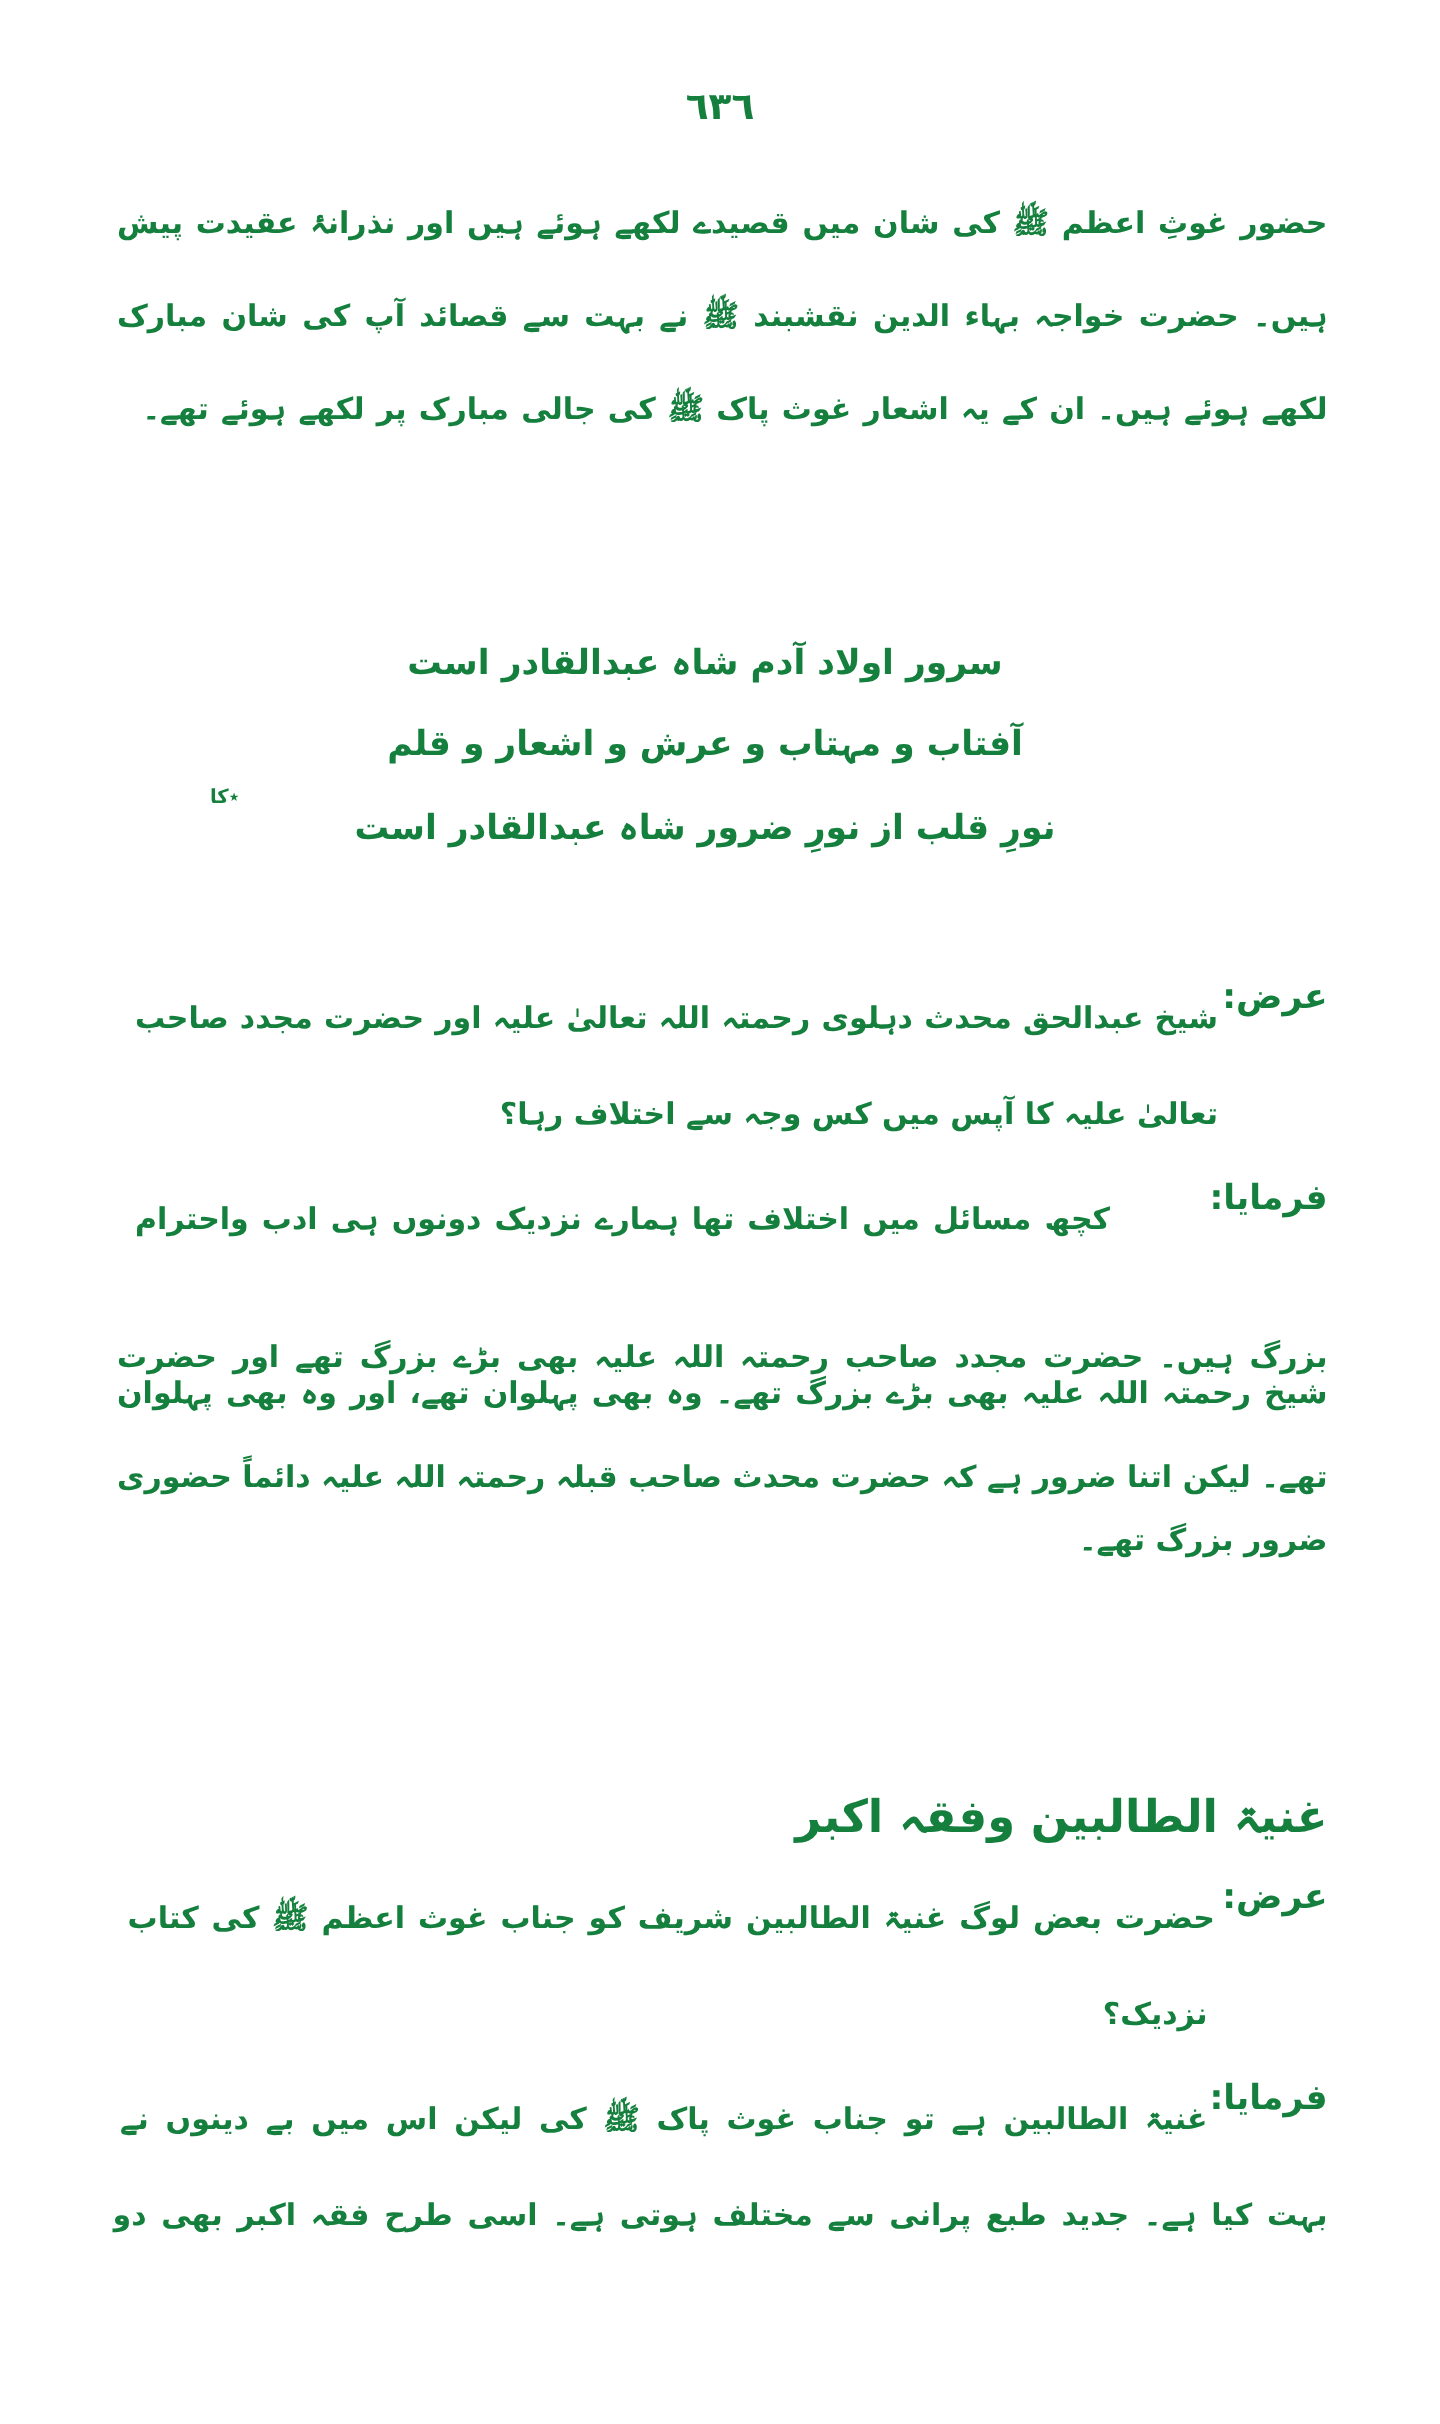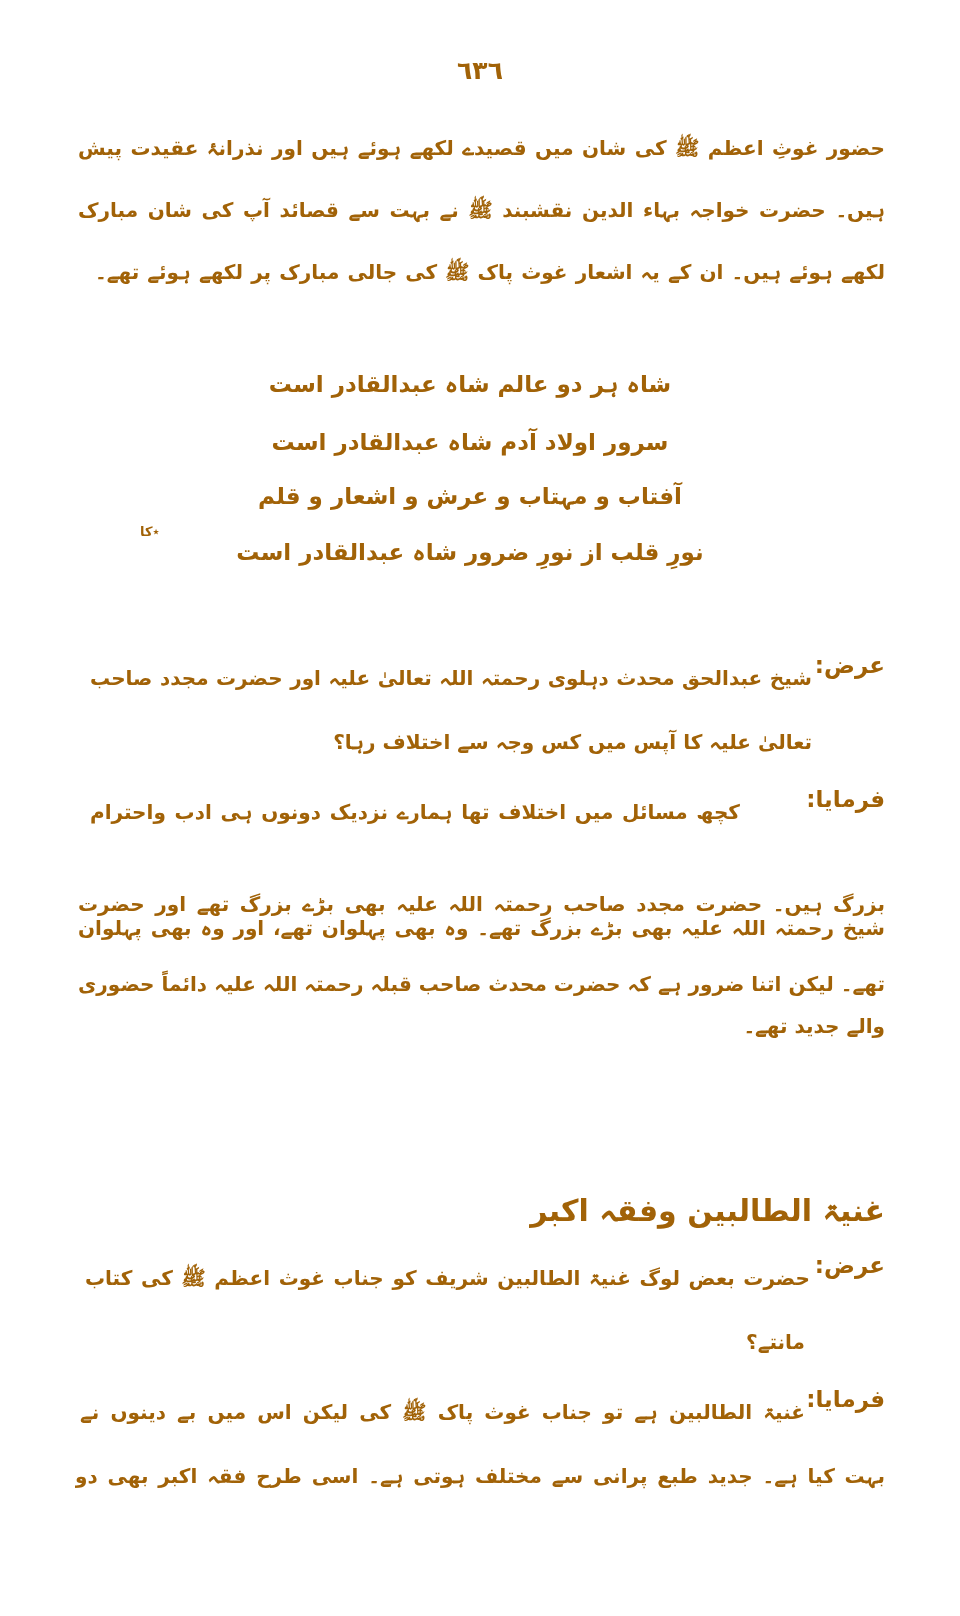--- a/index.html
+++ b/index.html
@@ -5,61 +5,60 @@
   html,body{margin:0;padding:0;background:#ffffff;}
   .page{
     position:relative;
     width:960px;height:1616px;
     background:#ffffff;
     color:#000;
     font-family:"DejaVu Sans", sans-serif;
     direction:rtl;
     overflow:hidden;
   }
-  .abs{position:absolute;font-weight:bold;color:#a16207;}
+  .abs{position:absolute;font-weight:bold;color:#15803d;}
   .pageno{top:56px;left:0;right:0;text-align:center;font-size:25px;letter-spacing:4px;}
   .bodyline{font-size:20px;line-height:52px;height:56px;overflow:hidden;}
   .just{text-align:justify;text-align-last:justify;}
   .rt{text-align:right;white-space:nowrap;margin-left:24px;}
   .poemline{font-size:23px;line-height:48px;text-align:center;white-space:nowrap;left:190px;right:210px;}
   .qlabel{font-size:23px;white-space:nowrap;}
   .heading{font-size:30px;white-space:nowrap;margin-top:48px;}
   .marginmark{font-size:13px;white-space:nowrap;}
 </style>
 </head>
 <body>
 
 <div class="page">
 
   <div class="abs pageno">٦٣٦</div>
 
   <div class="abs bodyline just" style="top:122px;left:78px;right:75px;">حضور غوثِ اعظم ﷺ کی شان میں قصیدے لکھے ہوئے ہیں اور نذرانۂ عقیدت پیش کرتے</div>
   <div class="abs bodyline just" style="top:184px;left:78px;right:75px;">ہیں۔ حضرت خواجہ بہاء الدین نقشبند ﷺ نے بہت سے قصائد آپ کی شان مبارک میں</div>
   <div class="abs bodyline just" style="top:246px;left:95px;right:75px;">لکھے ہوئے ہیں۔ ان کے یہ اشعار غوث پاک ﷺ کی جالی مبارک پر لکھے ہوئے تھے۔</div>
 
-  <div class="abs poemline" style="top:360px;">شاہ ہر دو عالم شاہ عبدالقادر است</div>
   <div class="abs poemline" style="top:418px;">سرور اولاد آدم شاہ عبدالقادر است</div>
   <div class="abs poemline" style="top:472px;">آفتاب و مہتاب و عرش و اشعار و قلم</div>
   <div class="abs poemline" style="top:528px;">نورِ قلب از نورِ ضرور شاہ عبدالقادر است</div>
   <div class="abs marginmark" style="top:524px;left:140px;">٭کا</div>
 
   <div class="abs qlabel" style="top:652px;right:75px;">عرض:</div>
   <div class="abs bodyline just" style="top:652px;left:90px;right:148px;">شیخ عبدالحق محدث دہلوی رحمتہ اللہ تعالیٰ علیہ اور حضرت مجدد صاحب رحمتہ اللہ</div>
   <div class="abs bodyline rt" style="top:716px;right:148px;">تعالیٰ علیہ کا آپس میں کس وجہ سے اختلاف رہا؟</div>
 
   <div class="abs qlabel" style="top:786px;right:75px;">فرمایا:</div>
   <div class="abs bodyline just" style="top:786px;left:90px;right:220px;">کچھ مسائل میں اختلاف تھا ہمارے نزدیک دونوں ہی ادب واحترام والے</div>
   <div class="abs bodyline just" style="top:878px;left:78px;right:75px;">بزرگ ہیں۔ حضرت مجدد صاحب رحمتہ اللہ علیہ بھی بڑے بزرگ تھے اور حضرت</div>
   <div class="abs bodyline just" style="top:902px;left:78px;right:75px;">شیخ رحمتہ اللہ علیہ بھی بڑے بزرگ تھے۔ وہ بھی پہلوان تھے، اور وہ بھی پہلوان</div>
   <div class="abs bodyline just" style="top:958px;left:78px;right:75px;">تھے۔ لیکن اتنا ضرور ہے کہ حضرت محدث صاحب قبلہ رحمتہ اللہ علیہ دائماً حضوری</div>
-  <div class="abs bodyline rt" style="top:1000px;right:75px;">والے جدید تھے۔</div>
+  <div class="abs bodyline rt" style="top:1000px;right:75px;">ضرور بزرگ تھے۔</div>
 
   <div class="abs heading" style="top:1145px;right:75px;">غنیۃ الطالبین وفقہ اکبر</div>
 
   <div class="abs qlabel" style="top:1252px;right:75px;">عرض:</div>
   <div class="abs bodyline just" style="top:1252px;left:85px;right:150px;">حضرت بعض لوگ غنیۃ الطالبین شریف کو جناب غوث اعظم ﷺ کی کتاب نہیں</div>
-  <div class="abs bodyline rt" style="top:1316px;right:155px;">مانتے؟</div>
+  <div class="abs bodyline rt" style="top:1316px;right:155px;">نزدیک؟</div>
 
   <div class="abs qlabel" style="top:1386px;right:75px;">فرمایا:</div>
   <div class="abs bodyline just" style="top:1386px;left:80px;right:155px;">غنیۃ الطالبین ہے تو جناب غوث پاک ﷺ کی لیکن اس میں بے دینوں نے الحاق</div>
   <div class="abs bodyline just" style="top:1450px;left:75px;right:75px;">بہت کیا ہے۔ جدید طبع پرانی سے مختلف ہوتی ہے۔ اسی طرح فقہ اکبر بھی دو ہیں</div>
 
 </div>
 
 </body></html>

